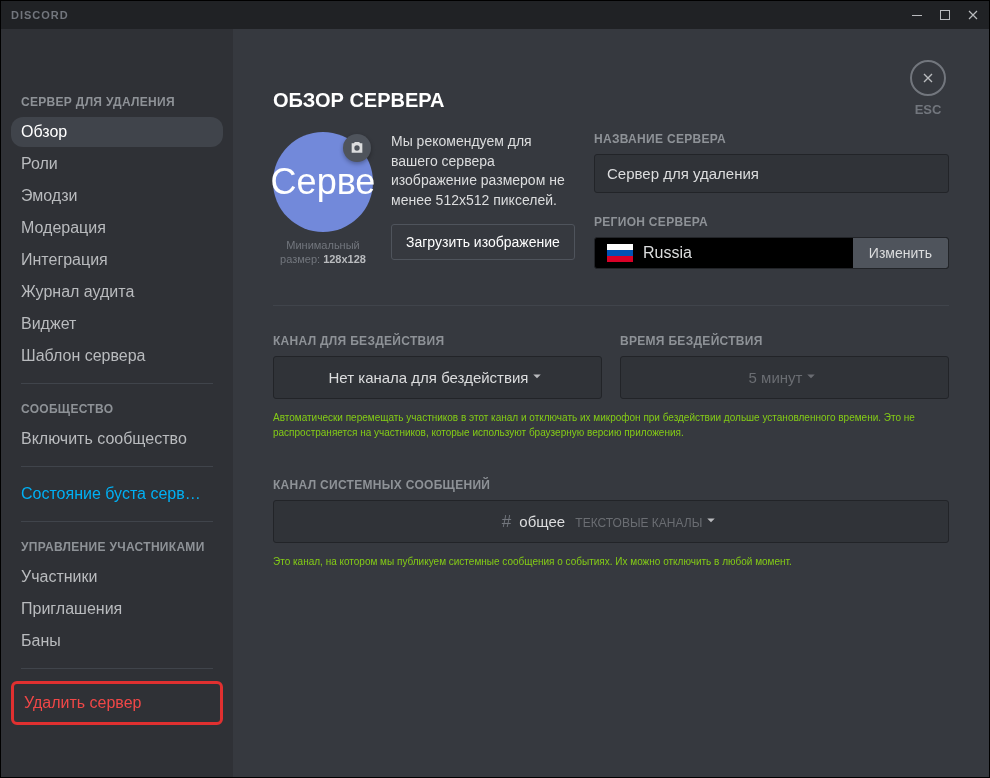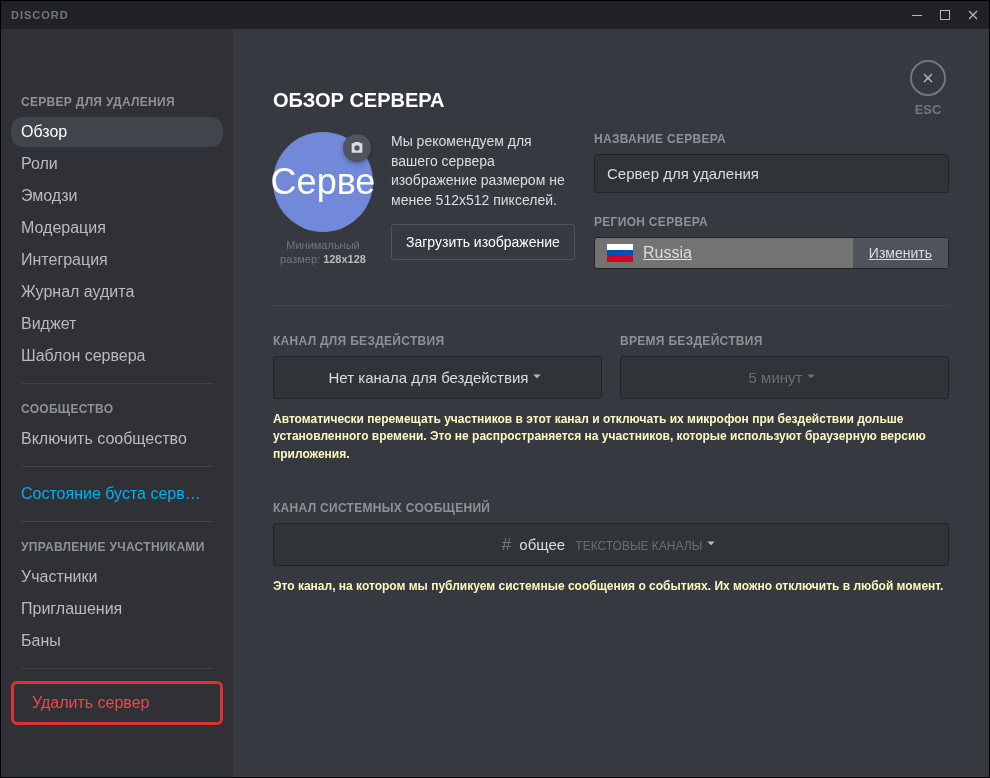--- a/index.html
+++ b/index.html
@@ -58,21 +58,21 @@
   .sidebar-item.selected {
     background: #40444b;
     color: #fff;
   }
   .sidebar-item.link { color: #00b0f4; font-size: 16px; }
   .sidebar-item.danger { color: #f04747; font-size: 16px; }
   .sidebar-sep { height: 1px; background: #40444b; margin: 12px 10px; }
   .highlight-box {
     border: 3px solid #e03030;
     border-radius: 6px;
-    padding: 2px 8px;
+    padding: 2px 0;
     margin-top: 6px;
   }
   .content {
     flex: 1;
     padding: 60px 40px 0 40px;
     overflow-y: auto;
     background: #36393f;
   }
   .content h2 {
     color: #fff;
@@ -148,26 +148,25 @@
     background: #303338;
     border: 1px solid #222428;
     border-radius: 3px;
     padding: 10px 12px;
     font-size: 15px;
     color: #dcddde;
     outline: none;
   }
   .region-row {
     display: flex;
-    background: #737373;
+    background: #000000;
     border: 1px solid #222428;
     border-radius: 3px;
     align-items: stretch;
     overflow: hidden;
-    text-decoration: underline;
   }
   .region-display {
     flex: 1;
     display: flex; align-items: center; gap: 10px;
     padding: 6px 12px;
     font-size: 16px;
     color: #dcddde;
   }
   .flag { width: 26px; height: 18px; display: inline-block; }
   .flag .stripe { height: 6px; }
@@ -188,21 +187,21 @@
     border: 1px solid #222428;
     border-radius: 3px;
     padding: 10px 0;
     font-size: 15px;
     color: #dcddde;
     display: flex; align-items: center; justify-content: center;
     cursor: pointer;
   }
   .select-box.muted { color: #6a6d72; }
   .chev svg { width: 18px; height: 18px; }
-  .help-text { font-size: 12px; color: #fef9c3; line-height: 1.45; margin-top: 12px; font-weight: bold; }
+  .help-text { font-size: 10px; color: #84cc16; line-height: 1.45; margin-top: 12px; }
   .section-gap { height: 38px; }
   .hash { color: #72767d; margin-right: 4px; font-size: 17px; }
   .chan-sub { color: #6a6d72; font-size: 12px; margin-left: 6px; }
   .content::-webkit-scrollbar, .sidebar::-webkit-scrollbar { width: 0; }
 </style>
 </head>
 <body>
 
 <div class="app-frame">
   <div class="titlebar">

